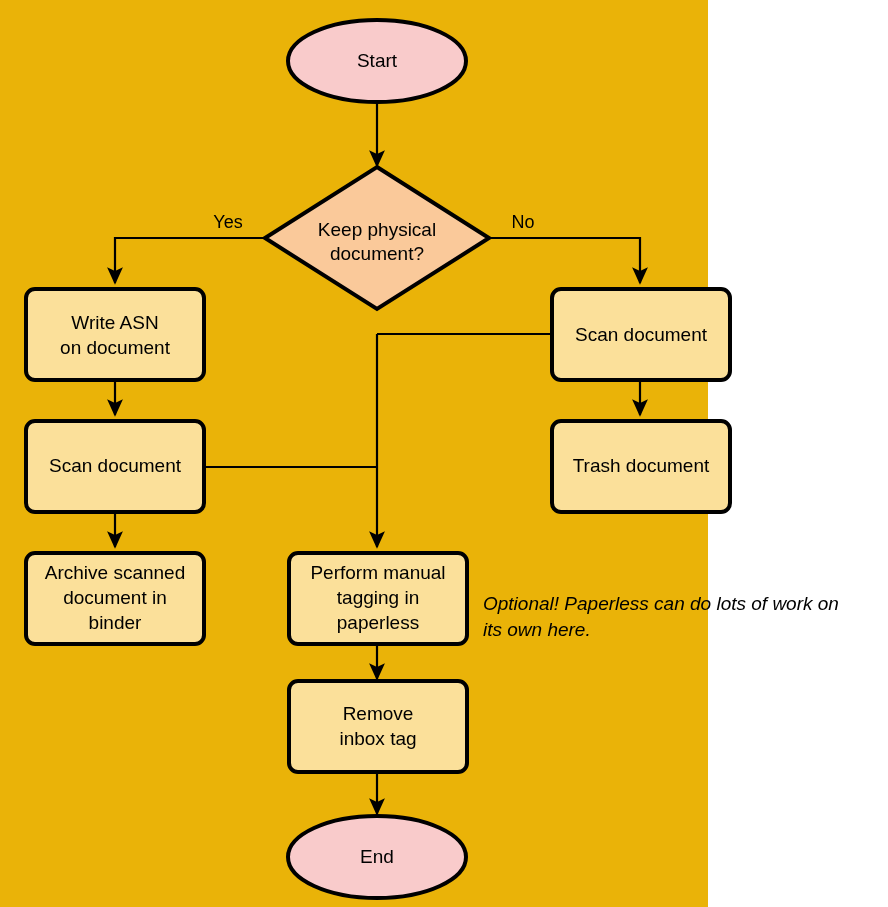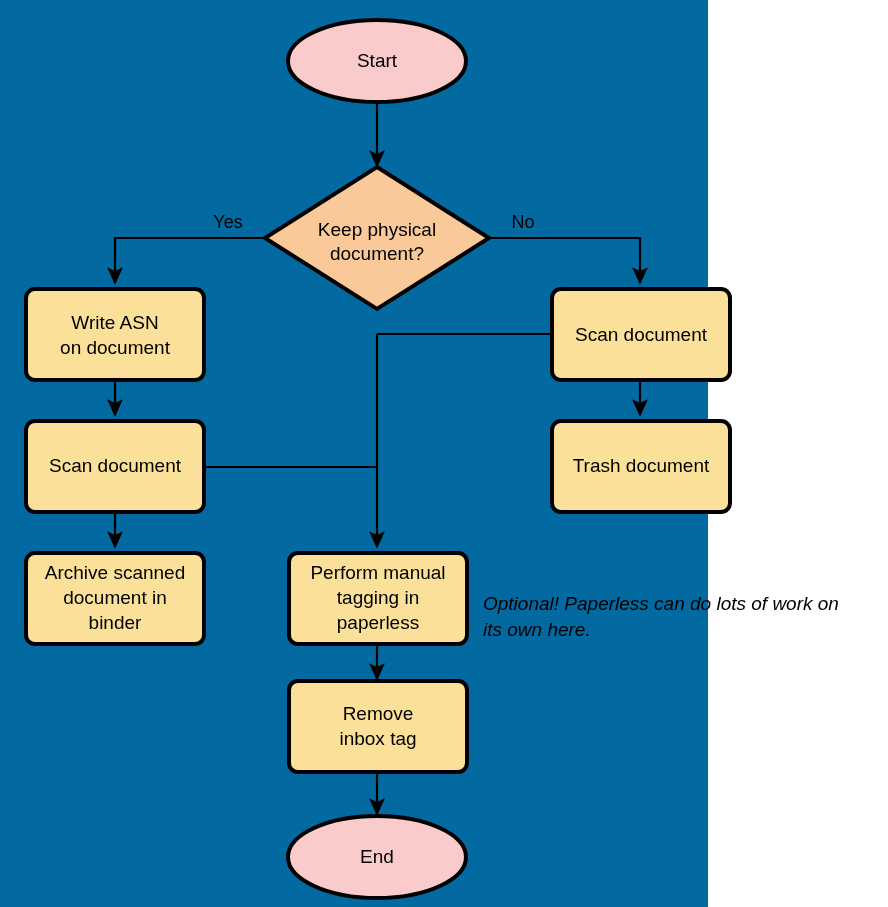--- a/index.html
+++ b/index.html
@@ -11,21 +11,21 @@
   body {
     font-family: "Liberation Sans", sans-serif;
     width: 888px;
     height: 907px;
     overflow: hidden;
   }
   #flowchart-root {
     position: relative;
     width: 708px;
     height: 907px;
-    background: #0369a1;
+    background: #eab308;
   }
   #flow-svg {
     position: absolute;
     top: 0;
     left: 0;
     width: 888px;
     height: 907px;
   }
   .node-label {
     font-family: "Liberation Sans", sans-serif;

